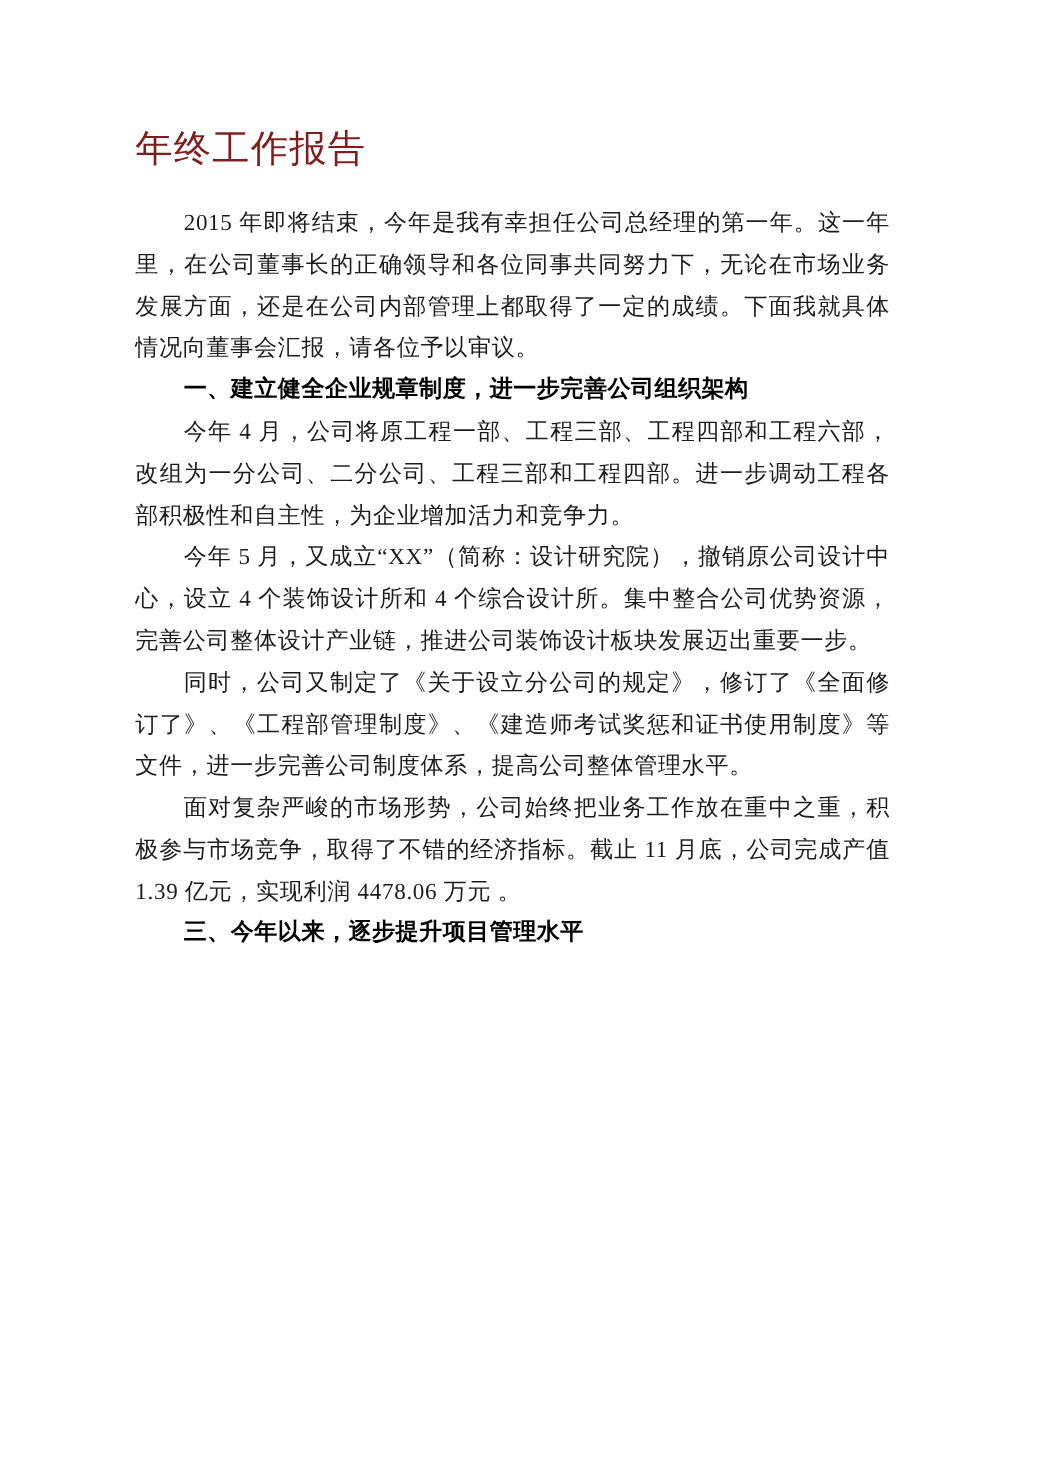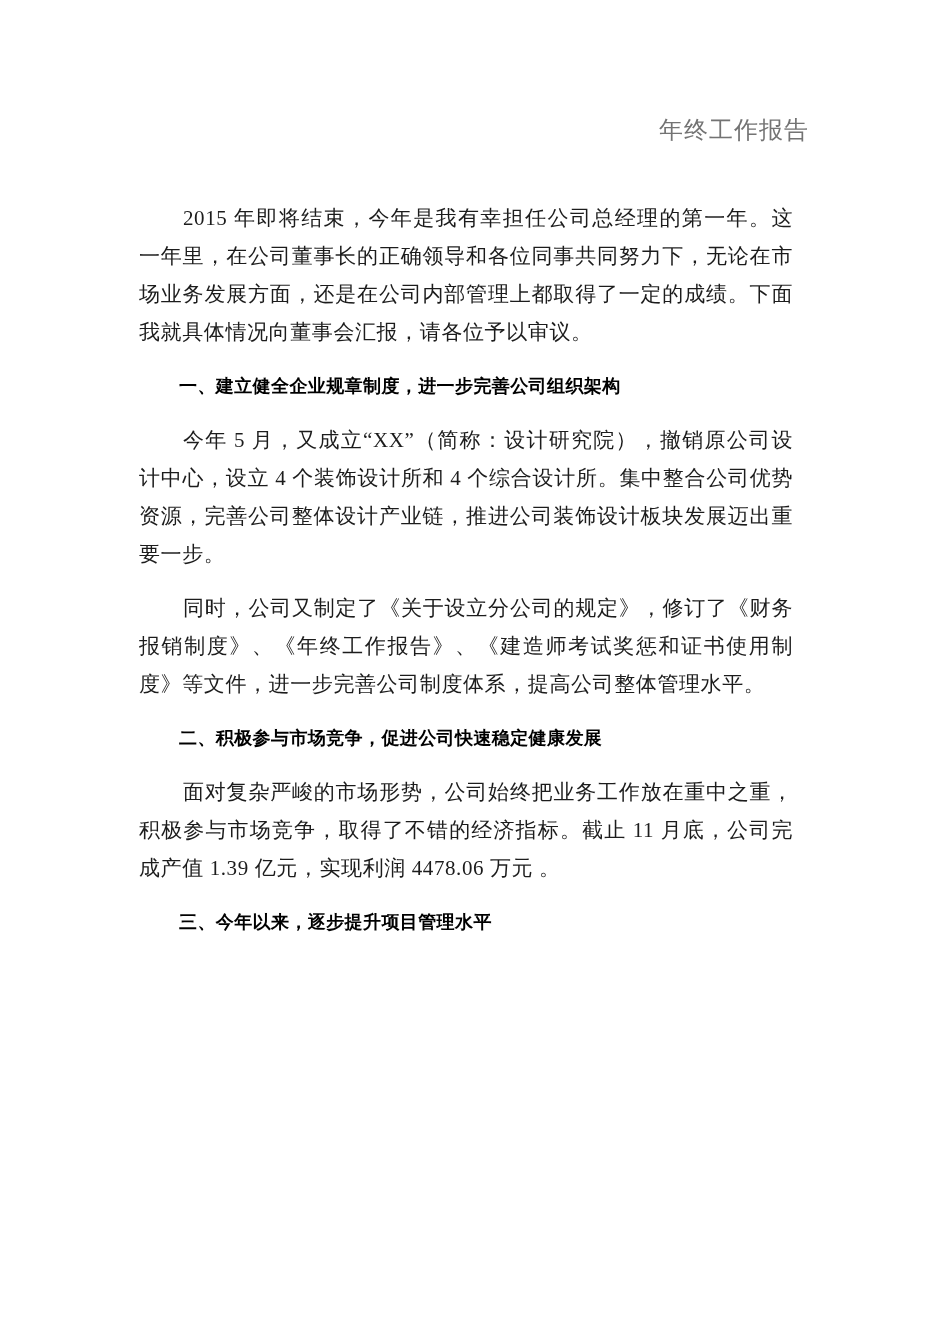--- a/index.html
+++ b/index.html
@@ -24,75 +24,75 @@
     position: absolute;
     left: 123px;
     top: 0;
     width: 686px;
   }
   .doc-title {
     margin: 0;
     padding: 0;
     font-family: "Liberation Sans", "DejaVu Sans", sans-serif;
     font-weight: 400;
-    font-size: 24px;
+    font-size: 34px;
     line-height: 1;
-    text-align: right;
+    text-align: left;
     letter-spacing: 1px;
-    color: #737373;
+    color: #7f1d1d;
     position: absolute;
     left: 0;
     top: 118px;
     width: 686px;
   }
   .body-block {
     position: absolute;
     left: 0;
     top: 183px;
     width: 686px;
   }
   p.para {
-    margin: 16px;
+    margin: 0;
     padding: 0;
     font-family: "Liberation Serif", "DejaVu Serif", serif;
     font-size: 21px;
     line-height: 38px;
     text-align: justify;
     text-justify: inter-character;
     text-align-last: left;
     letter-spacing: 0.6px;
     text-indent: 44px;
     color: #1c1c1c;
     word-break: break-all;
   }
   p.heading {
-    margin: 12px;
+    margin: 0;
     padding: 0;
     font-family: "Liberation Sans", "DejaVu Sans", sans-serif;
     font-weight: bold;
-    font-size: 18px;
+    font-size: 21px;
     line-height: 38px;
     text-indent: 44px;
     letter-spacing: 0.4px;
     color: #000000;
     text-align: left;
   }
 </style>
 </head>
 <body>
 
 <div class="page">
   <div class="content">
 
     <h1 class="doc-title">年终工作报告</h1>
 
     <div class="body-block">
         <p class="para">2015 年即将结束，今年是我有幸担任公司总经理的第一年。这一年里，在公司董事长的正确领导和各位同事共同努力下，无论在市场业务发展方面，还是在公司内部管理上都取得了一定的成绩。下面我就具体情况向董事会汇报，请各位予以审议。</p>
         <p class="heading">一、建立健全企业规章制度，进一步完善公司组织架构</p>
+        <p class="para">今年 4 月，公司将原工程一部、工程三部、工程四部和工程六部，改组为一分公司、二分公司、工程三部和工程四部。进一步调动工程各部积极性和自主性，为企业增加活力和竞争力。</p>
         <p class="para">今年 5 月，又成立“XX”（简称：设计研究院），撤销原公司设计中心，设立 4 个装饰设计所和 4 个综合设计所。集中整合公司优势资源，完善公司整体设计产业链，推进公司装饰设计板块发展迈出重要一步。</p>
-        <p class="para">同时，公司又制定了《关于设立分公司的规定》，修订了《财务报销制度》、《年终工作报告》、《建造师考试奖惩和证书使用制度》等文件，进一步完善公司制度体系，提高公司整体管理水平。</p>
-        <p class="heading">二、积极参与市场竞争，促进公司快速稳定健康发展</p>
+        <p class="para">同时，公司又制定了《关于设立分公司的规定》，修订了《全面修订了》、《工程部管理制度》、《建造师考试奖惩和证书使用制度》等文件，进一步完善公司制度体系，提高公司整体管理水平。</p>
         <p class="para">面对复杂严峻的市场形势，公司始终把业务工作放在重中之重，积极参与市场竞争，取得了不错的经济指标。截止 11 月底，公司完成产值 1.39 亿元，实现利润 4478.06 万元 。</p>
         <p class="heading">三、今年以来，逐步提升项目管理水平</p>
       </div>
 
   </div>
 </div>
 
 </body></html>

